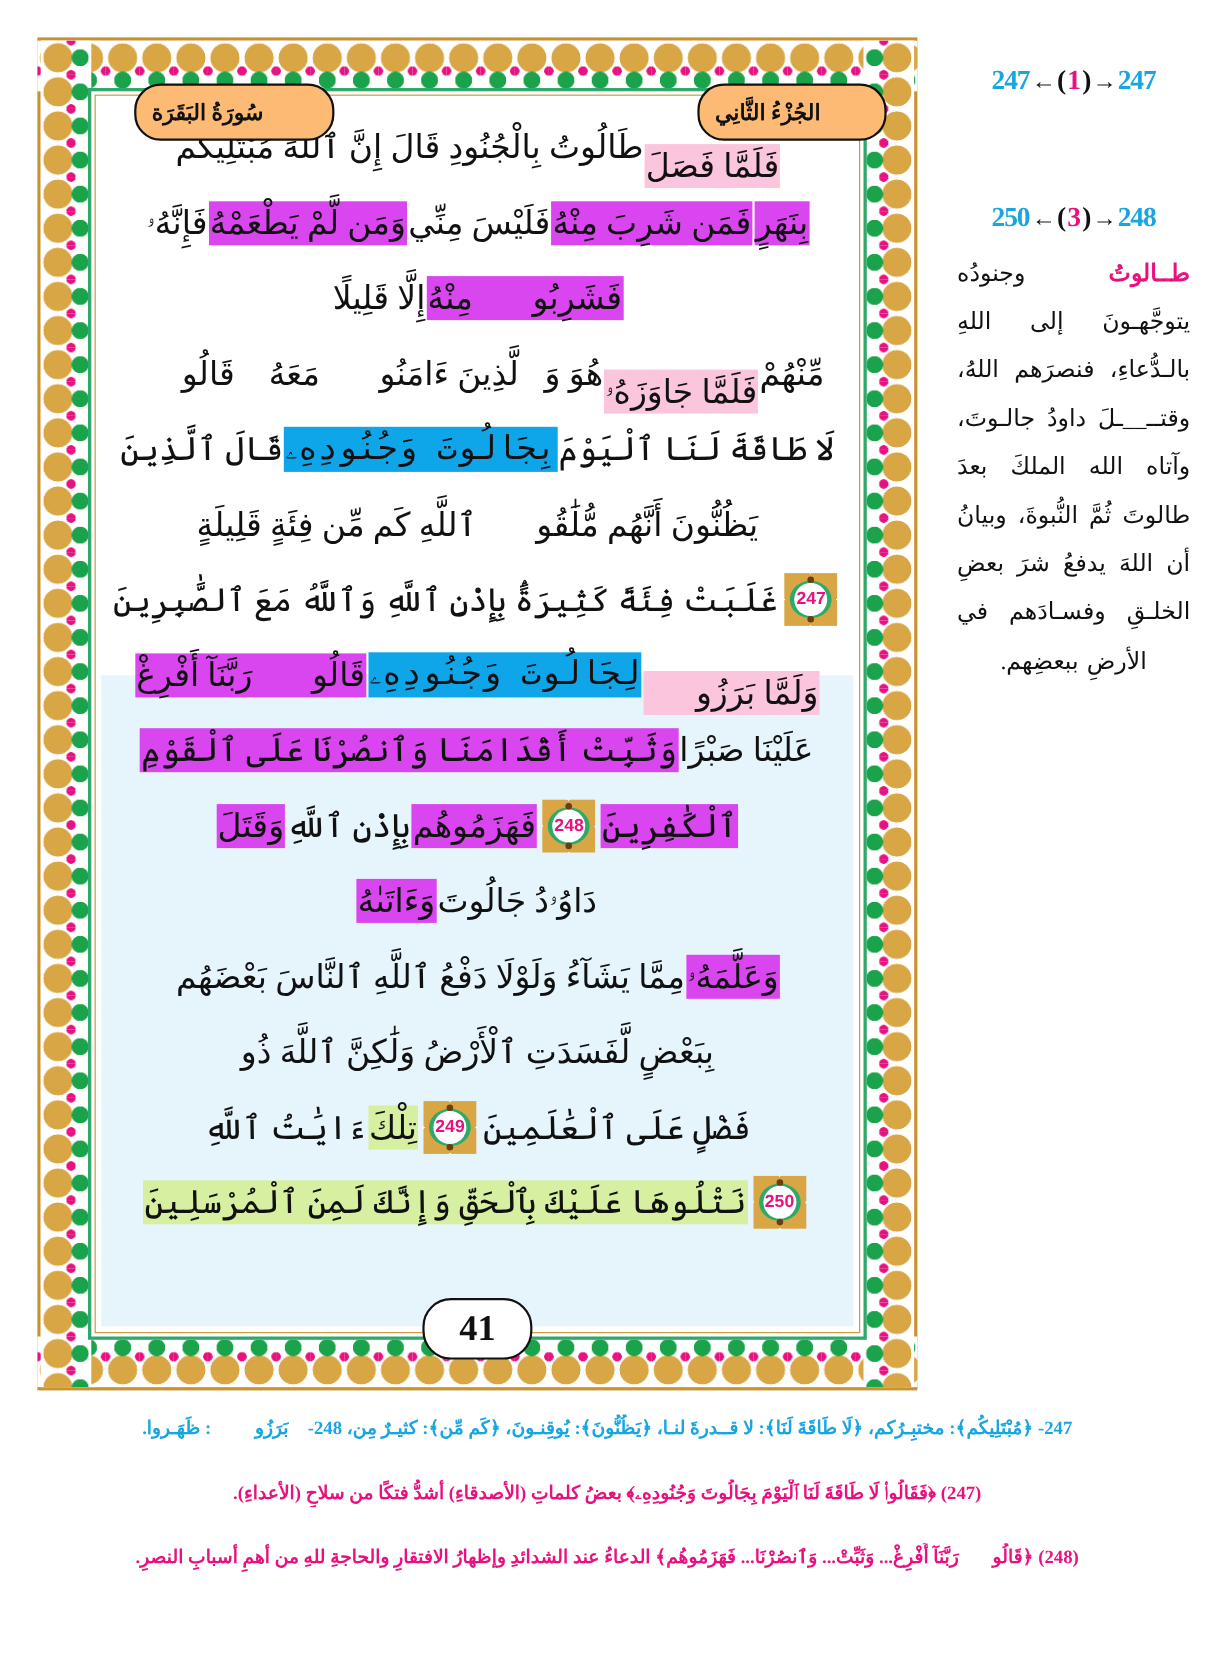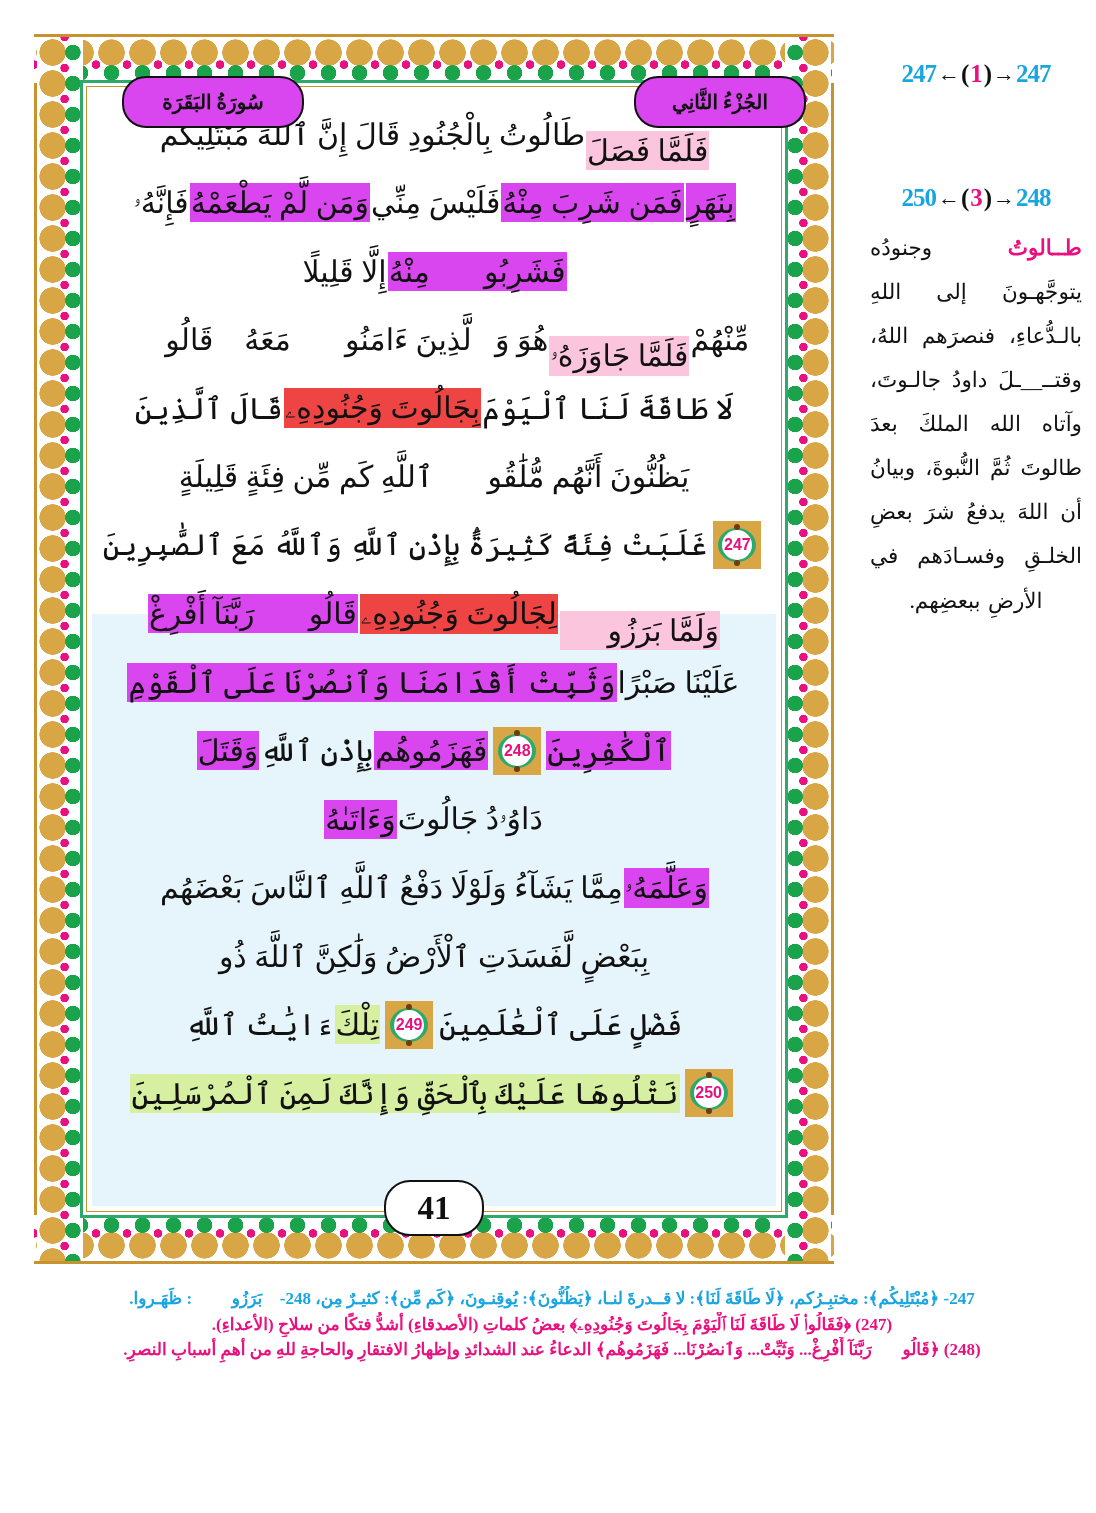--- a/index.html
+++ b/index.html
@@ -83,22 +83,22 @@
   
   .frame-hairline{
     position:absolute;left:52px;top:52px;right:52px;bottom:52px;
     border:1px solid #c8922e;
     pointer-events:none;
   }
 
   
   .cartouche{
     position:absolute;top:42px;height:48px;
-    background:#d946ef;border:2.5px solid #111;border-radius:24px/24px;
-    display:flex;align-items:center;justify-content:center;
+    background:#fdba74;border:2.5px solid #111;border-radius:24px/24px;
+    display:flex;align-items:center;justify-content:flex-start;
     padding:0 14px;z-index:6;
   }
   .cartouche span{
     font-size:20px;font-weight:bold;color:#111;white-space:nowrap;
     font-family:"Liberation Serif",serif;
   }
   .cart-surah{left:88px;width:150px;}
   .cart-juz{left:600px;width:140px;}
 
   
@@ -122,21 +122,21 @@
   .qline{
     display:flex;align-items:center;justify-content:center;
     height:68.5px;
     font-size:30px;color:#111;white-space:nowrap;
     font-family:"Liberation Serif","DejaVu Serif",serif;
   }
   .qline > *{display:inline-block;}
   .seg{padding:2px 1px;text-align:center;}
   .hl-pink{background:#fbc5de;margin-top:33px;}
   .hl-yellow{background:#d946ef;}
-  .hl-blue{background:#ef4444;}
+  .hl-blue{background:#0ea5e9;font-family:Liberation Mono, monospace;}
   .hl-green{background:#d6efa0;}
 
   
   .medallion{
     position:relative;display:inline-flex;align-items:center;justify-content:center;
     width:48px;height:48px;margin:0 5px;vertical-align:middle;flex:none;
   }
   .medallion .diamond{
     position:absolute;inset:0;
     background:
@@ -162,21 +162,21 @@
   .medallion .pip-t{top:3px;}
   .medallion .pip-b{bottom:3px;}
 
   
   .footer{
     position:absolute;left:24px;right:16px;top:1286px;
     direction:rtl;text-align:center;
   }
   .f-line{white-space:nowrap;overflow:hidden;line-height:1.5;}
   .f-blue{color:#18a5e0;font-size:17px;font-weight:bold;}
-  .f-pink{color:#e8117f;font-size:17px;font-weight:bold;}
+  .f-pink{color:#e8117f;font-size:17px;font-weight:bold;margin-top:33px;}
 </style>
 </head>
 <body>
 
 <div class="page">
 
   <div class="frame">
     <div class="frame-outer"></div>
     <div class="band band-top"></div>
     <div class="band band-bottom"></div>

